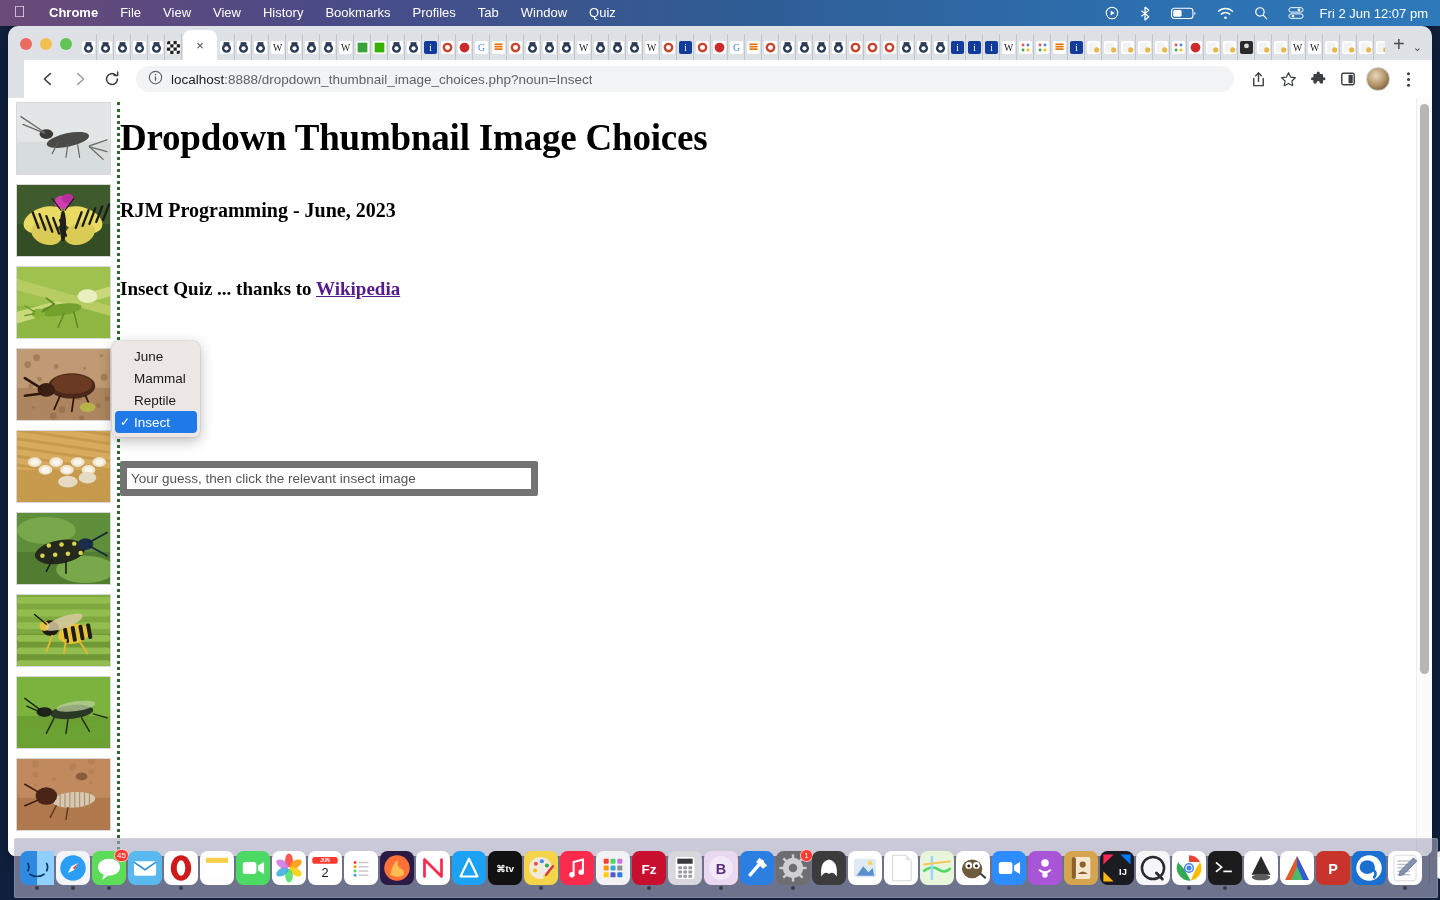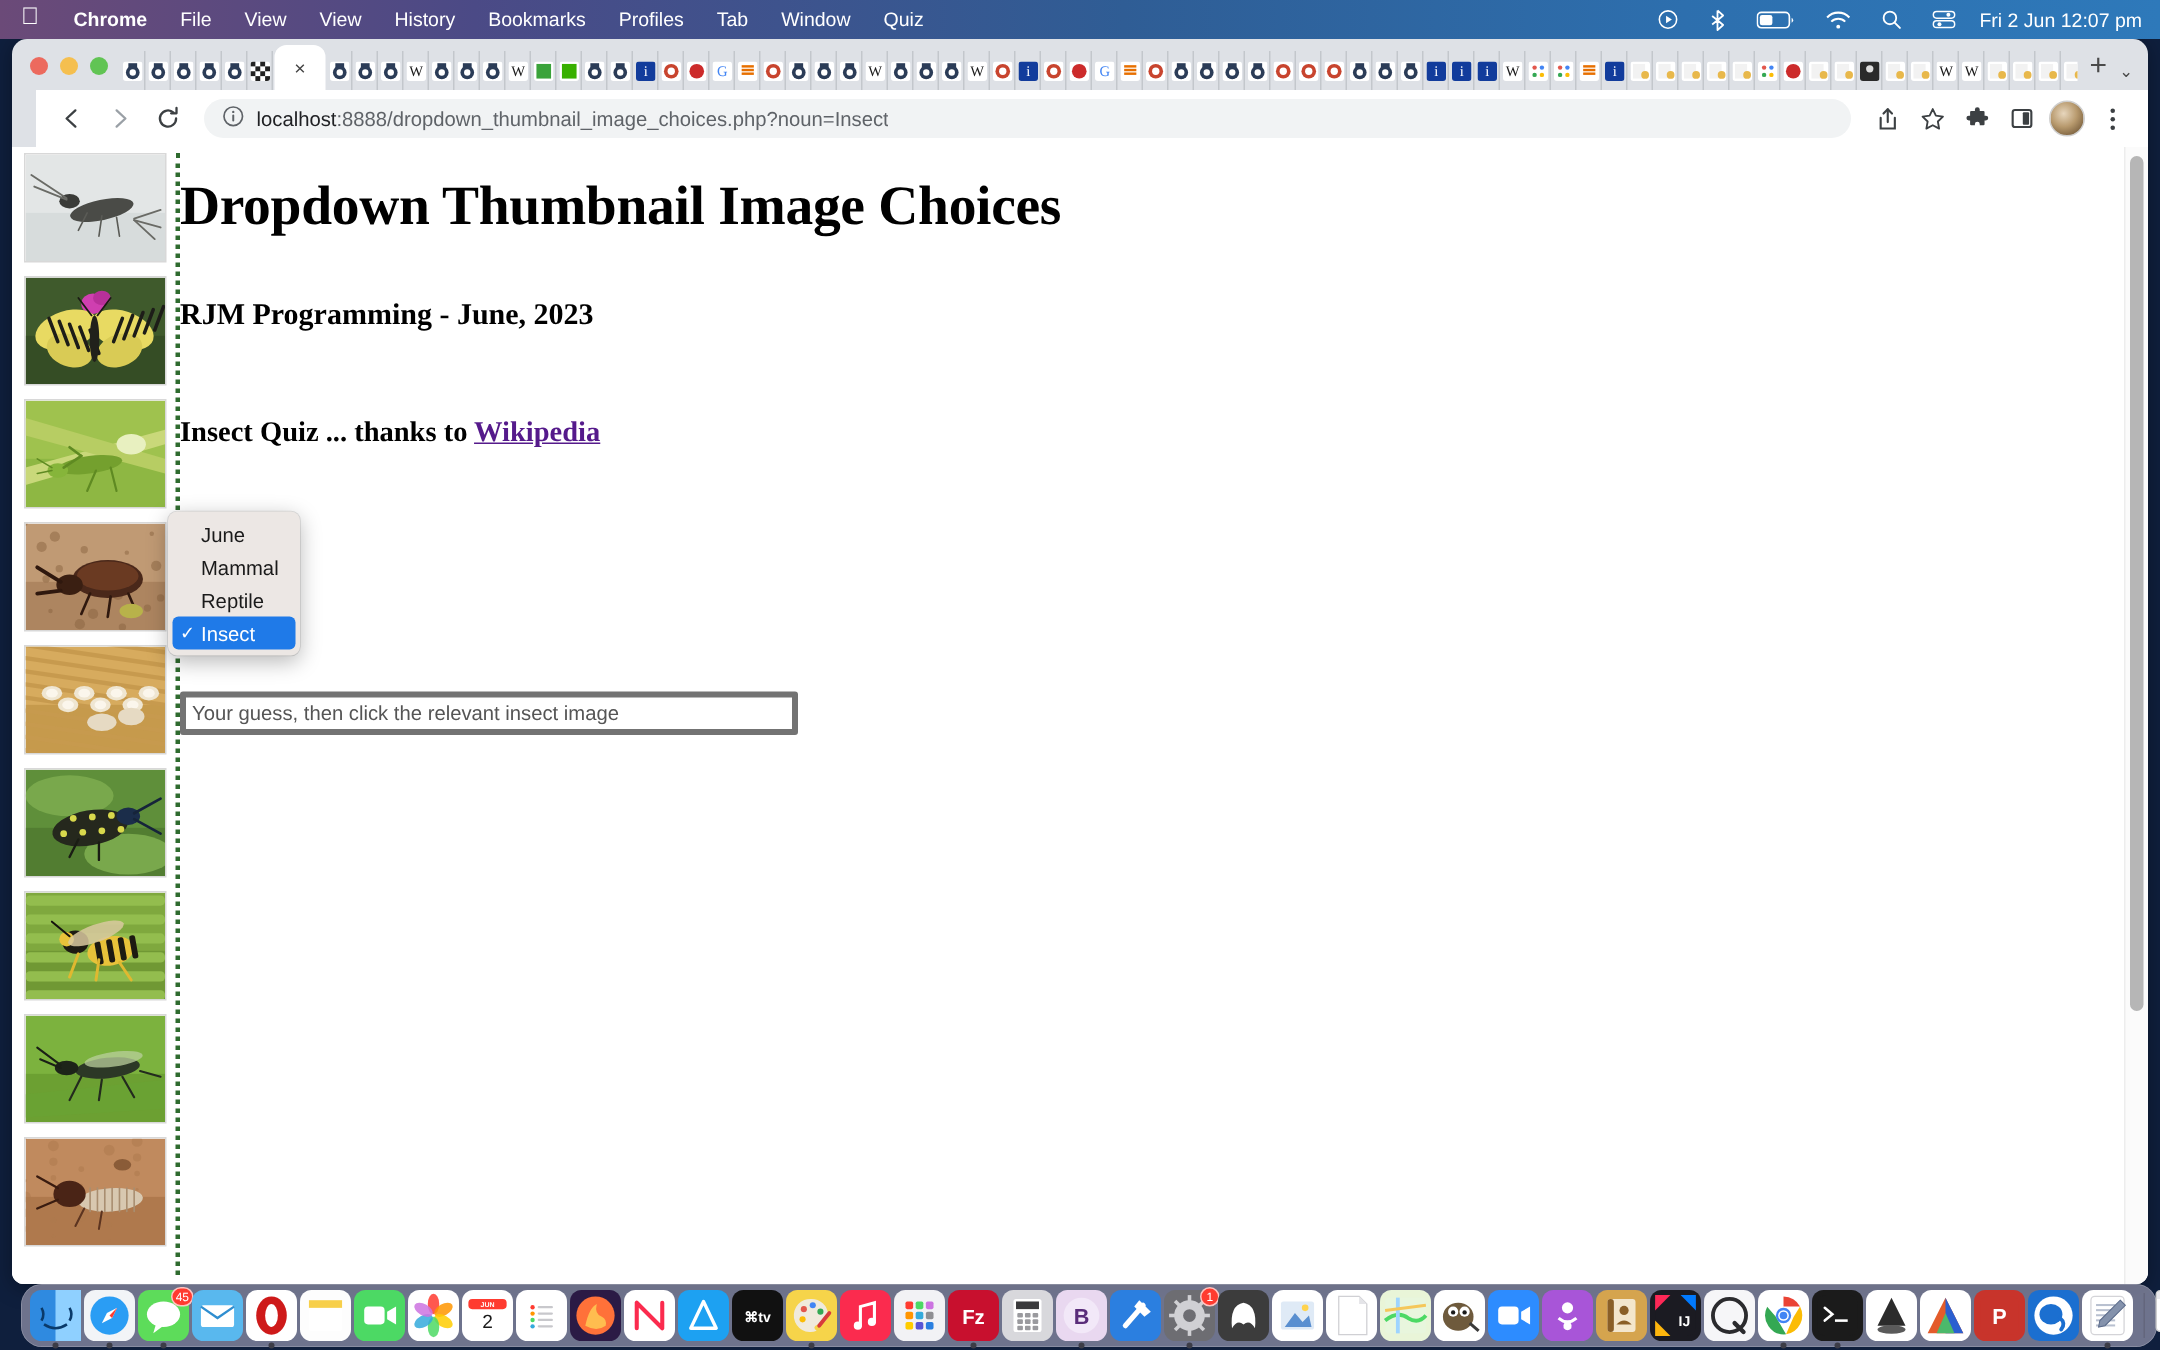--- a/index.html
+++ b/index.html
@@ -115,21 +115,21 @@
     font-size: 19px; margin-top: 56px; color: #000;
   }
   .quizline a { color: #551a8b; text-decoration: underline; }
   .score {
     font-family: "Liberation Serif", serif; font-size: 18px;
     margin-top: 72px; color: #000;
   }
   .guess-wrap { margin-top: 68px; }
   input.guess {
     width: 396px; height: 19px; font-size: 13.5px;
-    padding: 1px 4px; border: 4px solid #737373; border-radius: 2px;
+    padding: 1px 4px; border: 7px solid #737373; border-radius: 2px;
     font-family: "Liberation Sans", sans-serif; color: #737373; background:#fff;
   }
   input.guess::placeholder { color: #555; opacity: 1; }
 
   
   .selpop {
     position: absolute; left: 104px; top: 243px; width: 88px;
     background: #ece7e4; border-radius: 6px; padding: 4px 0;
     box-shadow: 0 4px 14px rgba(0,0,0,.28), 0 0 0 .5px rgba(0,0,0,.12);
     z-index: 40; font-size: 13.5px; color: #1a1a1a;
@@ -146,22 +146,22 @@
     position: absolute; top: 0; right: 0; width: 15px; bottom: 0;
     background: #fbfbfb; border-left: 1px solid #ededed;
   }
   .sthumb {
     position: absolute; top: 6px; left: 3px; width: 9px; height: 570px;
     background: #b6b6b6; border-radius: 5px;
   }
 
   
   .dock {
-    position: absolute; left: 14px; bottom: 2px; width: 1412px; height: 42px;
-    background: rgba(170,168,190,.62); border-radius: 14px;
+    position: absolute; left: 14px; bottom: 2px; width: 1412px; height: 60px;
+    background: rgba(170,168,190,.62); border-radius: 2px;
     display: flex; align-items: center; padding: 0 6px; gap: 2px;
     box-shadow: 0 0 0 .5px rgba(255,255,255,.25) inset; z-index: 50;
   }
   .dicon { width: 34px; height: 34px; border-radius: 8px; position: relative; flex: 0 0 auto; }
   .dicon svg, .dicon .glyph { width: 100%; height: 100%; display: block; }
   .dot-run {
     position: absolute; bottom: -5px; left: 50%; transform: translateX(-50%);
     width: 4px; height: 4px; border-radius: 50%; background: #3c3c46;
   }
   .dsep { width: 1px; height: 30px; background: rgba(90,90,110,.5); margin: 0 5px; flex: 0 0 1px; }

